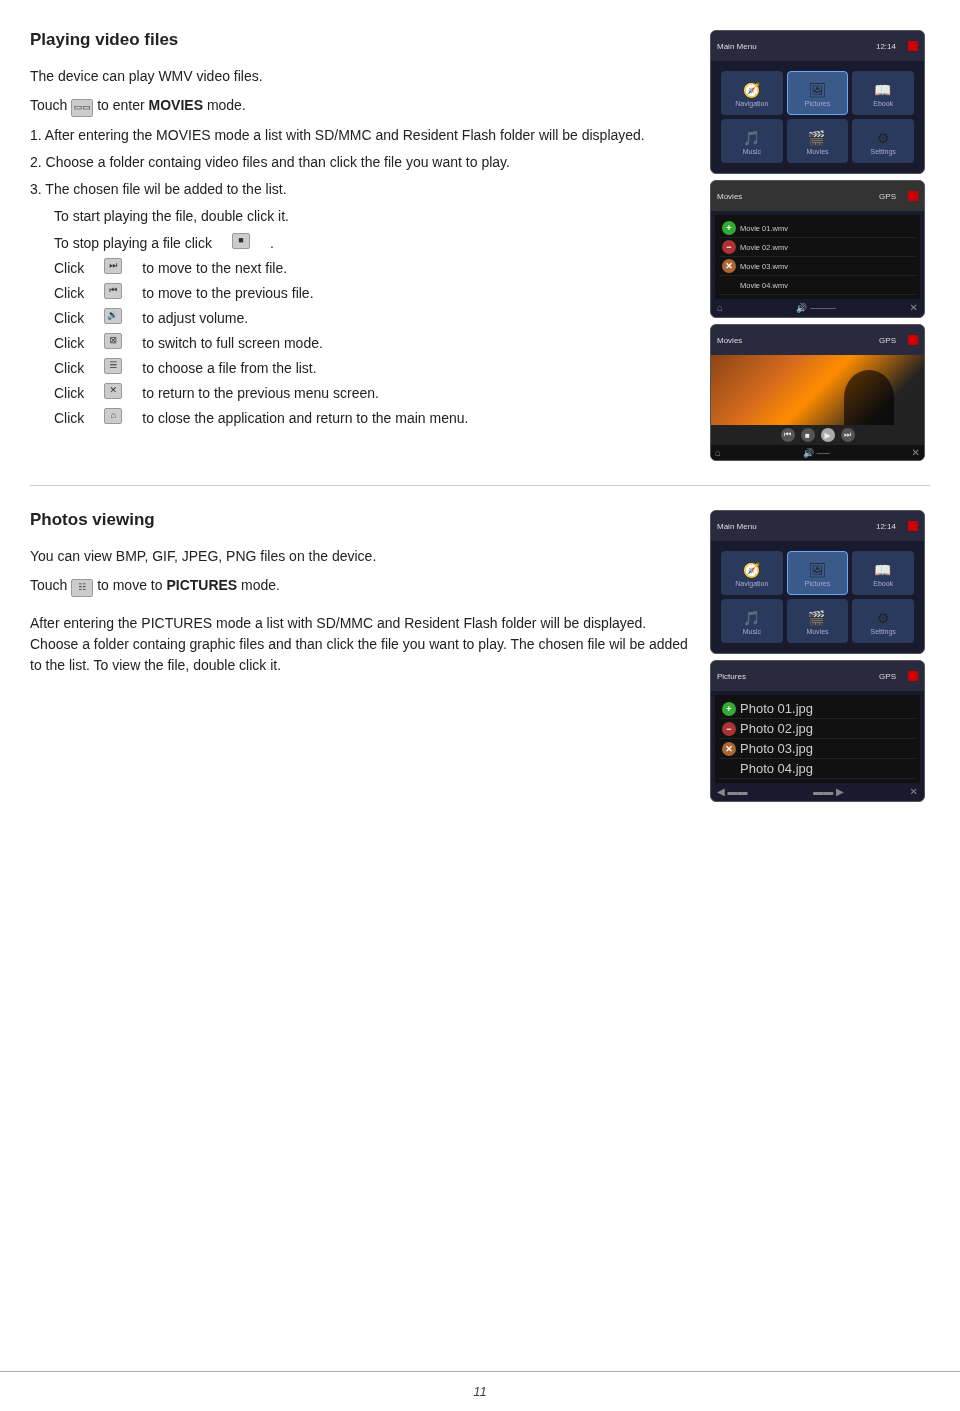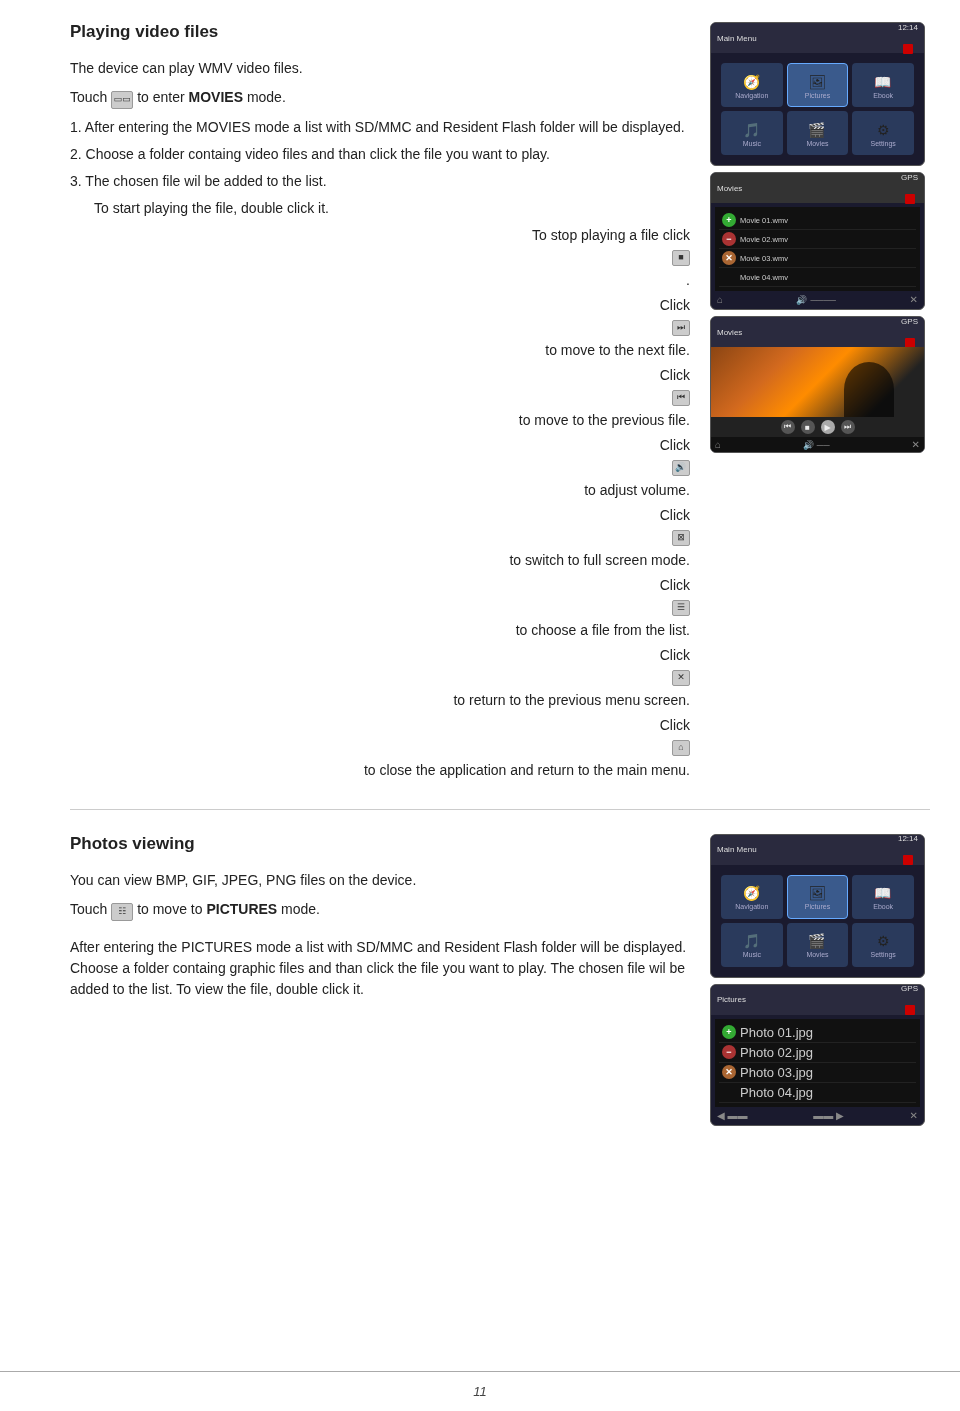--- a/index.html
+++ b/index.html
@@ -29,23 +29,22 @@
       padding: 0 30px;
     }
     .header-title {
       font-size: 24px;
       font-weight: bold;
       color: #fff;
     }
 
     
     .main-content {
-      padding: 22px 30px 20px 30px;
+      padding: 30px 30px 20px 30px;
       flex: 1;
-      margin-left: 40px;
     }
 
     
     .section-title {
       font-size: 17px;
       font-weight: bold;
       color: #222;
       margin-bottom: 16px;
     }
 
@@ -73,25 +72,24 @@
     }
     .step-line {
       margin-bottom: 6px;
       line-height: 1.5;
     }
     .indent-block {
       padding-left: 24px;
     }
     .click-line {
       display: flex;
-      align-items: flex-end;
-      gap: 4px;
+      align-items: flex-start;
+      gap: 20px;
       margin-bottom: 4px;
       line-height: 1.5;
-      flex-direction: column;
     }
 
     
     .icon-box {
       display: inline-flex;
       align-items: center;
       justify-content: center;
       width: 22px;
       height: 18px;
       background: #ccc;
@@ -133,21 +131,20 @@
       height: 30px;
     }
     .screen-titlebar-text {
       color: #ddd;
       font-size: 8px;
     }
     .screen-titlebar-right {
       display: flex;
       align-items: center;
       gap: 12px;
-      flex-direction: column;
     }
     .screen-close-btn {
       width: 10px;
       height: 10px;
       background: #c00;
       border-radius: 1px;
       display: inline-block;
     }
 
     .screen-body {

